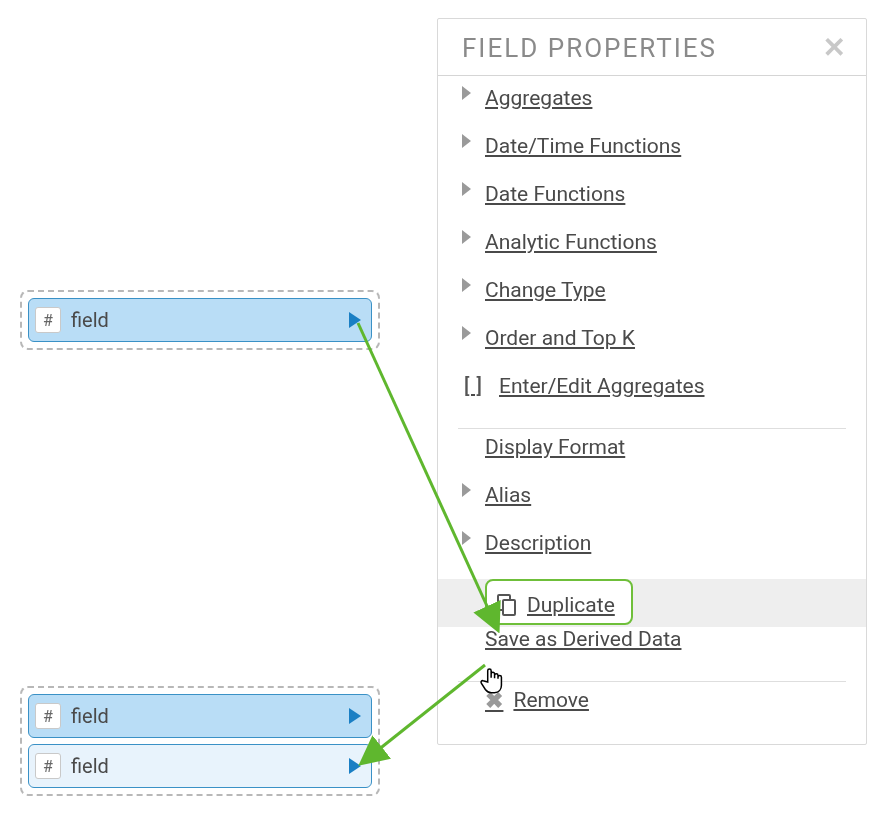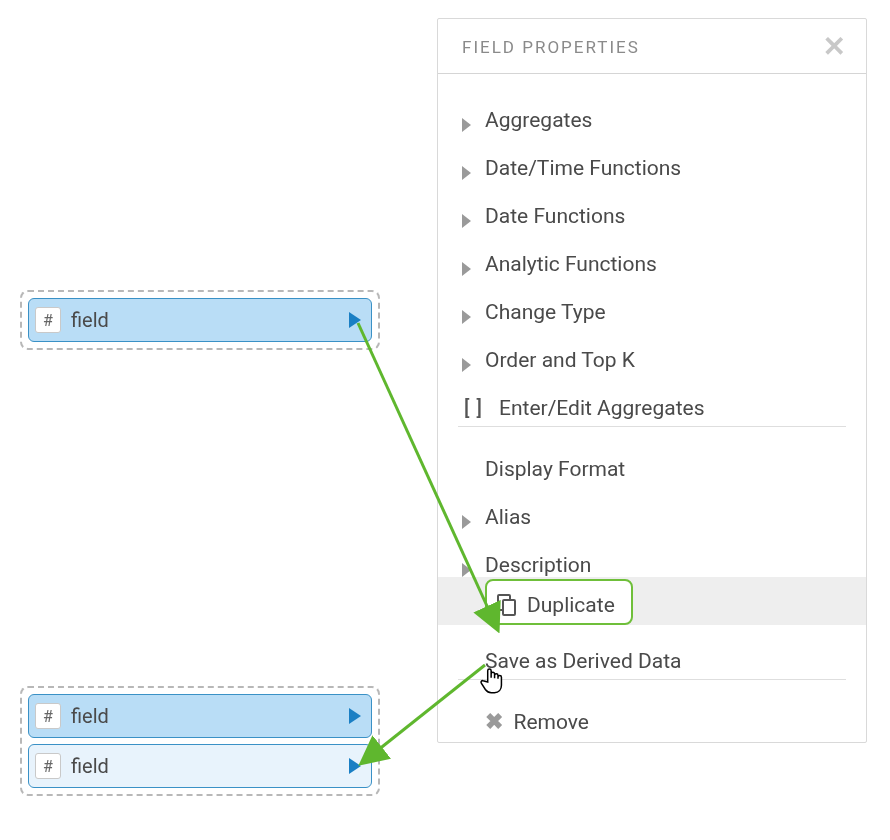--- a/index.html
+++ b/index.html
@@ -71,43 +71,44 @@
   border: 1px solid #d9d9d9;
   border-radius: 2px;
 }
 .panel-header {
   display: flex;
   align-items: center;
   padding: 14px 20px 12px 24px;
   border-bottom: 1px solid #d5d5d5;
 }
 .panel-title {
-  font-size: 17px;
+  font-size: 26px;
   letter-spacing: 2px;
   color: #8a8a8a;
   font-weight: 400;
 }
 .close-x {
   margin-left: auto;
   color: #c8c8c8;
   font-size: 28px;
   font-weight: 700;
   line-height: 1;
 }
 
 .panel-body { padding: 10px 0 8px 0; }
 
 .menu-item {
   display: flex;
-  align-items: flex-end;
+  align-items: flex-start;
   height: 48px;
   padding: 0 20px 0 24px;
   font-size: 21px;
   color: #4a4a4a;
   cursor: pointer;
+  text-decoration: underline;
 }
 .menu-caret {
   width: 0; height: 0;
   border-top: 7px solid transparent;
   border-bottom: 7px solid transparent;
   border-left: 9px solid #9a9a9a;
   margin-right: 14px;
   flex-shrink: 0;
 }
 .menu-caret.hidden { visibility: hidden; }

